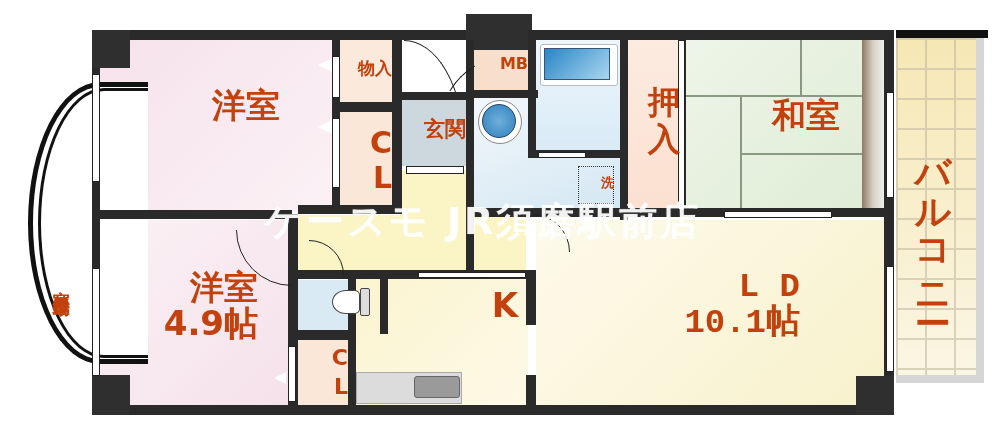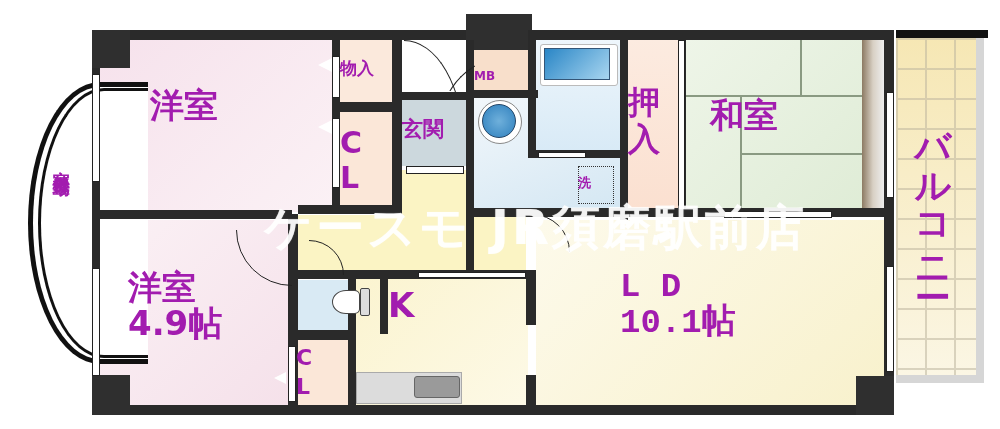--- a/index.html
+++ b/index.html
@@ -1,29 +1,29 @@
 <!DOCTYPE html>
 <html><head>
 <meta charset="utf-8">
 <style>
   html, body { margin:0; padding:0; background:#ffffff; }
   body { width:1000px; height:429px; position:relative; overflow:hidden; font-family:"DejaVu Sans","Liberation Sans",sans-serif; }
   .abs { position:absolute; }
   .wall { position:absolute; background:#2a2a2a; }
   .pillar { position:absolute; background:#2f2f2f; }
   .room { position:absolute; }
-  .lbl { position:absolute; color:#a21caf; font-weight:bold; text-align:left; line-height:1.05; white-space:nowrap; }
+  .lbl { position:absolute; color:#c2410c; font-weight:bold; text-align:right; line-height:1.05; white-space:nowrap; }
   .big { font-size:34px; }
   .mid { font-size:26px; }
   .small { font-size:17px; }
   .win { position:absolute; background:#fff; border:1.5px solid #222; box-sizing:border-box; }
   .vtext { writing-mode:vertical-rl; text-orientation:upright; letter-spacing:2px; }
   .tri { position:absolute; width:0; height:0; }
   .door-arc { position:absolute; border:1.5px solid #222; box-sizing:border-box; }
-  .watermark { position:absolute; color:rgba(255,255,255,0.85); font-size:48px; font-weight:bold; letter-spacing:3px; white-space:nowrap; text-shadow:0 0 1px rgba(255,255,255,0.6); pointer-events:none; }
+  .watermark { position:absolute; color:rgba(255,255,255,0.85); font-size:38px; font-weight:bold; letter-spacing:3px; white-space:nowrap; text-shadow:0 0 1px rgba(255,255,255,0.6); pointer-events:none; }
 </style>
 </head>
 <body>
 
 <div class="room" style="left:100px;top:40px;width:232px;height:172px;background:linear-gradient(135deg,#f6e2ec,#fbf1f5);"></div>
 
 <div class="room" style="left:100px;top:220px;width:188px;height:185px;background:linear-gradient(135deg,#fbf1f5,#f5e1ea);"></div>
 
 <div class="room" style="left:340px;top:40px;width:52px;height:62px;background:#fbe9dc;"></div>
 
@@ -155,21 +155,21 @@
 <div class="lbl big" style="left:128px;top:270px;width:130px;">
   <div>洋室</div>
   <div>4.9帖</div>
 </div>
 <div class="lbl small" style="left:340px;top:60px;width:52px;">物入</div>
 <div class="lbl mid" style="left:340px;top:126px;width:52px;font-size:30px;line-height:1.15;">
   <div>C</div>
   <div>L</div>
 </div>
 <div class="lbl" style="left:402px;top:118px;width:64px;font-size:21px;">玄関</div>
-<div class="lbl" style="left:474px;top:70px;width:54px;font-size:12px;">MB</div>
+<div class="lbl" style="left:474px;top:56px;width:54px;font-size:16px;">MB</div>
 <div class="lbl" style="left:578px;top:176px;width:36px;font-size:13px;">洗</div>
 <div class="lbl big" style="left:628px;top:84px;width:52px;font-size:32px;line-height:1.15;">
   <div>押</div>
   <div>入</div>
 </div>
 <div class="lbl big" style="left:710px;top:98px;width:130px;">
   <div>和室</div>
 </div>
 <div class="lbl big vtext" style="left:914px;top:106px;height:200px;font-size:36px;">バルコニー</div>
 <div class="lbl mid" style="left:296px;top:344px;width:52px;font-size:22px;line-height:1.3;">

